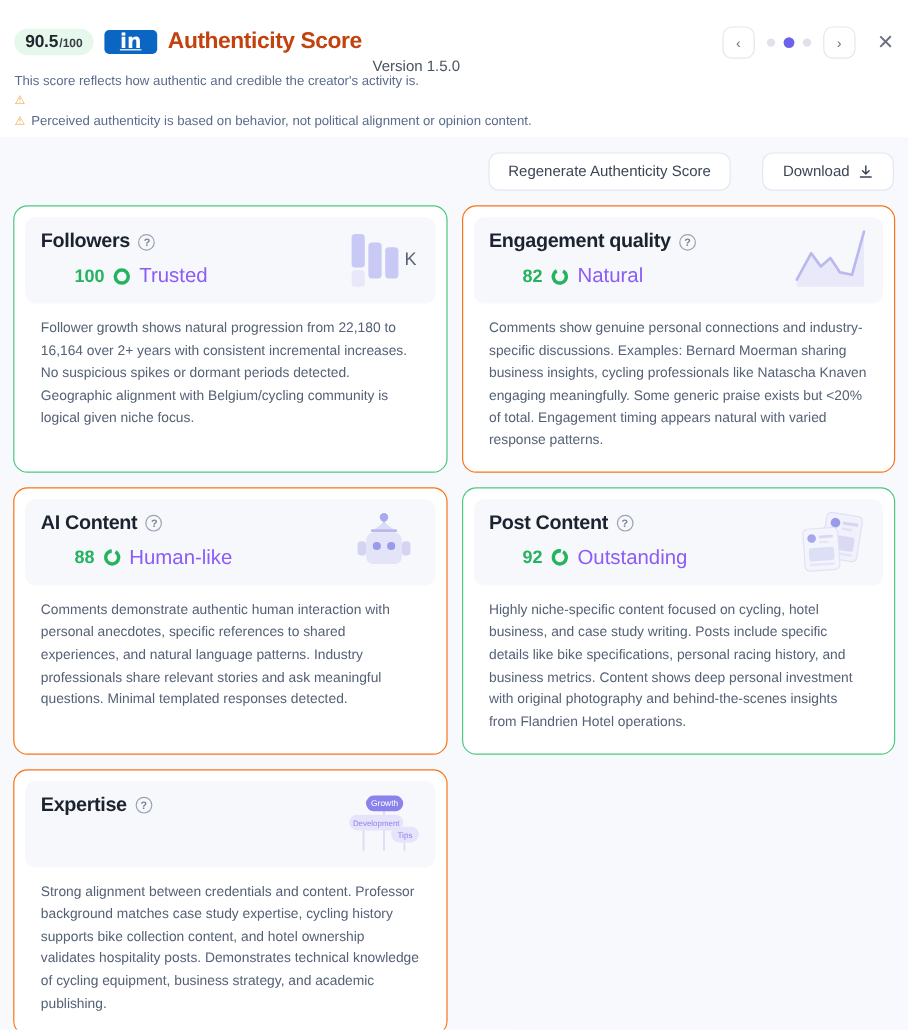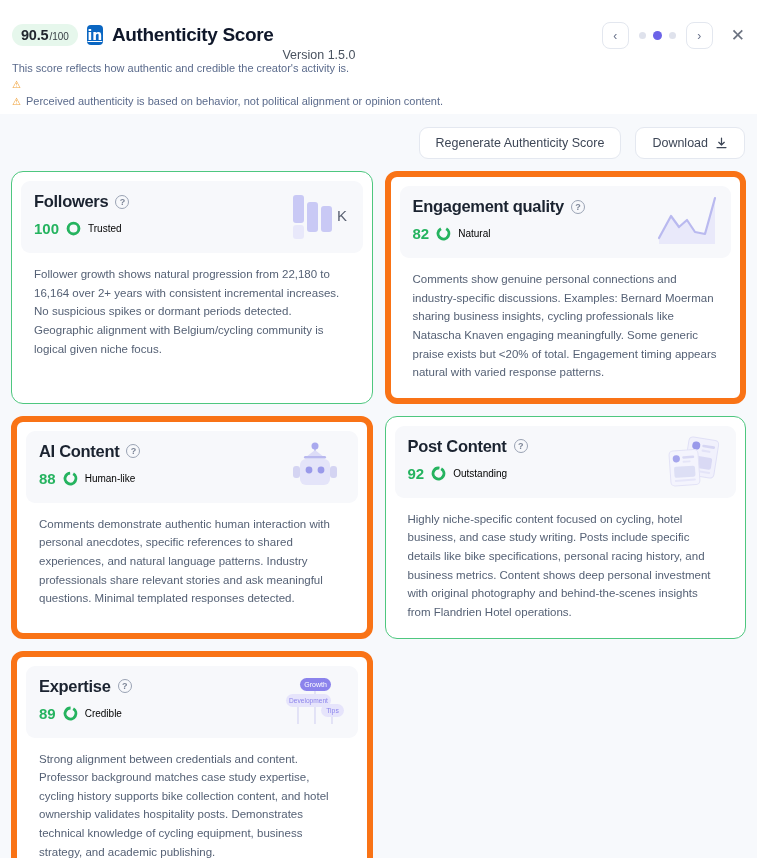--- a/index.html
+++ b/index.html
@@ -18,31 +18,31 @@
   }
   .title-row { display: flex; align-items: center; gap: 9px; }
   .score-pill {
     background: #e6f7ec;
     border-radius: 999px;
     padding: 3px 9px;
     display: flex; align-items: baseline; gap: 1px;
     color: #21262e;
   }
   .score-pill .big { font-size: 14.5px; font-weight: 700; letter-spacing: -.2px; }
-  .score-pill .small { font-size: 10px; font-weight: 400; color: #3a4048; }
+  .score-pill .small { font-size: 10px; font-weight: 700; color: #3a4048; }
   .li-logo {
-    width: 16px; height: 20px; border-radius: 4px;
+    width: 44px; height: 20px; border-radius: 4px;
     background: #0a66c2; color: #fff;
-    font-size: 14px; font-weight: 700;
+    font-size: 17px; font-weight: 700;
     display: flex; align-items: center; justify-content: center;
     font-family: "DejaVu Sans", sans-serif;
     line-height: 1;
     text-decoration: underline;
   }
-  .app-title { font-size: 19px; font-weight: 700; color: #0f172a; letter-spacing: -.35px; }
+  .app-title { font-size: 19px; font-weight: 700; color: #c2410c; letter-spacing: -.35px; }
   .version { font-size: 12.5px; color: #49525f; font-weight: 400; margin-top: 40px; }
   .subtitle { font-size: 11px; color: #5b6b8c; margin-top: 0; }
   .warn { font-size: 11px; color: #5b6b8c; margin-top: 4px; display: flex; align-items: flex-start; gap: 5px; }
   .warn-ico { color: #f0a33c; font-size: 10px; line-height: 1.3; }
 
   .nav-cluster {
     position: absolute; right: 12px; top: 22px;
     display: flex; align-items: center; gap: 10px;
   }
   .nav-btn {
@@ -51,52 +51,52 @@
     display: flex; align-items: center; justify-content: center;
     color: #68718a; font-size: 12px;
   }
   .dots { display: flex; align-items: center; gap: 7px; }
   .dot { width: 7px; height: 7px; border-radius: 50%; background: #dfe2ec; }
   .dot.active { width: 9px; height: 9px; background: #6c63e8; }
   .close-x { color: #6b7280; font-size: 17px; margin-left: 8px; line-height: 1; }
 
   
   .body-area { background: #f7f9fc; padding: 10px 11px 0 11px; height: 775px; }
-  .actions { display: flex; justify-content: flex-end; gap: 14px; padding: 3px 1px 12px 0; }
+  .actions { display: flex; justify-content: flex-end; gap: 26px; padding: 3px 1px 12px 0; }
   .act-btn {
     border: 1px solid #e4e8f0; background: #fff; border-radius: 9px;
     padding: 8px 16px; font-size: 12.5px; color: #3d4656;
     display: flex; align-items: center; gap: 7px;
   }
 
   .grid { display: grid; grid-template-columns: 1fr 1fr; gap: 12px; }
 
   .card {
     background: #ffffff; border-radius: 12px;
-    border: 6px solid #f97316;
+    border: 1px solid #f97316;
     padding: 9px 9px 0 9px;
     overflow: hidden;
   }
   .card.hl { border: 1.3px solid #4ec77f; }
 
   .card-band {
     background: #f7f8fb; border-radius: 9px;
     padding: 11px 13px 12px 13px;
     position: relative; min-height: 72px;
   }
   .card-name { font-size: 16.5px; font-weight: 700; color: #1b2330; letter-spacing: -.3px; display: flex; align-items: center; gap: 7px; }
   .q-ico {
     width: 14px; height: 14px; border-radius: 50%;
     border: 1.2px solid #9aa3b4; color: #7b8496;
     font-size: 9px; display: flex; align-items: center; justify-content: center;
     font-weight: 700;
   }
   .card-score { display: flex; align-items: center; gap: 7px; margin-top: 9px; }
-  .sc-num { font-size: 15px; font-weight: 700; color: #25b35f; }
-  .sc-lbl { font-size: 10px; color: #000000; font-weight: 400; }
+  .sc-num { font-size: 15px; font-weight: 700; color: #25b35f; margin-left: 28px; }
+  .sc-lbl { font-size: 17px; color: #8b5cf6; font-weight: 400; }
 
   .card-desc { font-size: 11.5px; line-height: 1.62; color: #556175; padding: 12px 13px 16px 13px; }
 
   .band-ico { position: absolute; right: 12px; top: 8px; width: 62px; height: 56px; }
 
   
   .verdict {
     background: #fff; border: 1px solid #eef0f5; border-radius: 12px;
     margin-top: 12px; padding: 14px 15px 16px 15px;
   }
@@ -260,27 +260,20 @@
       </div>
       <div class="card-desc">Highly niche-specific content focused on cycling, hotel business, and case study writing. Posts include specific details like bike specifications, personal racing history, and business metrics. Content shows deep personal investment with original photography and behind-the-scenes insights from Flandrien Hotel operations.</div>
     </div>
 
     <div class="card">
       <div class="card-band">
         <div class="card-name">
           <span>Expertise</span>
           <span class="q-ico">?</span>
         </div>
-        <div class="card-score">
-          <span class="sc-num">89</span>
-          <svg width="15" height="15" viewBox="0 0 36 36">
-            <circle cx="18" cy="18" r="13" fill="none" stroke="#25b35f" stroke-width="7" stroke-dasharray="73 82" transform="rotate(-60 18 18)" stroke-linecap="butt"></circle>
-          </svg>
-          <span class="sc-lbl">Credible</span>
-        </div>
         <svg class="band-ico" viewBox="0 0 62 56">
           <path d="M31 16 L31 50 M14 26 L14 50 M48 36 L48 50" stroke="#ddddf5" stroke-width="1.6"></path>
           <rect x="16" y="4" width="31" height="13" rx="6.5" fill="#8b83ec"></rect>
           <text x="31.5" y="13" font-size="7" fill="#ffffff" text-anchor="middle" font-family="Liberation Sans, sans-serif">Growth</text>
           <rect x="2" y="20" width="45" height="13" rx="6.5" fill="#e6e4fb"></rect>
           <text x="24.5" y="29" font-size="6.6" fill="#8b83ec" text-anchor="middle" font-family="Liberation Sans, sans-serif">Development</text>
           <rect x="37" y="30" width="23" height="13" rx="6.5" fill="#e6e4fb"></rect>
           <text x="48.5" y="39" font-size="6.8" fill="#8b83ec" text-anchor="middle" font-family="Liberation Sans, sans-serif">Tips</text>
         </svg>
       </div>

